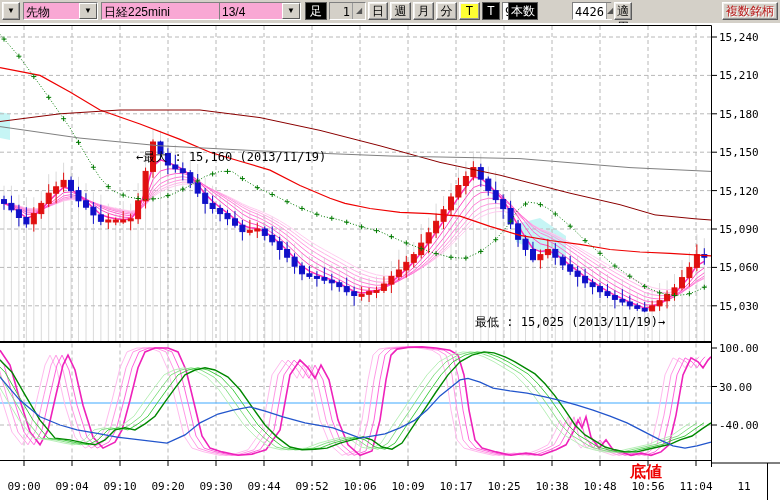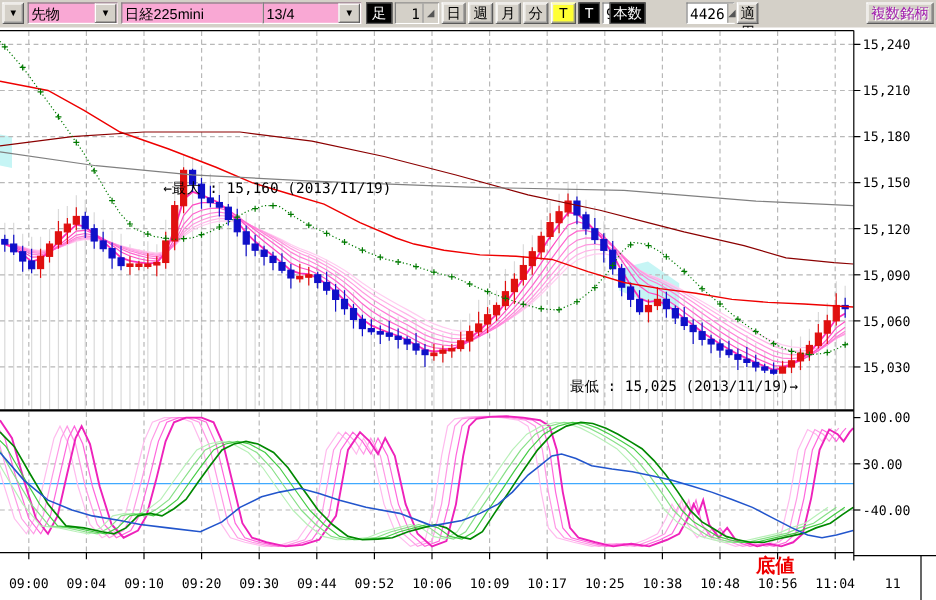--- a/index.html
+++ b/index.html
@@ -12,21 +12,21 @@
   .combo{border:1px solid;border-color:#808080 #ffffff #ffffff #808080;background:#f9a8d4;display:flex;}
   .combo .val{flex:1;padding:1px 2px;white-space:nowrap;overflow:hidden;font-size:12px;}
   .combo .drop{width:16px;background:#d4d0c8;border:1px solid;border-color:#fff #5a5a5a #5a5a5a #fff;
     text-align:center;font-size:8px;line-height:14px;cursor:pointer;}
   .spin{border:1px solid;border-color:#808080 #ffffff #ffffff #808080;background:#fff;display:flex;}
   .spin .val{flex:1;text-align:right;padding:1px 2px;font-size:12px;font-family:"DejaVu Sans Mono",monospace;}
   .spin .ud{width:12px;background:#d4d0c8;border-left:1px solid #9a9a9a;font-size:8px;line-height:15px;
     color:#555;text-align:center;cursor:pointer;}
   .gray{background:#d4d0c8;}
   .yellow{background:#ffff33;}
-  .disabled{color:#a21caf;text-shadow:1px 1px 0 #ffffff;cursor:default;}
+  .disabled{color:#b91c1c;text-shadow:1px 1px 0 #ffffff;cursor:default;}
   #chart-wrap{position:absolute;left:0;top:23px;}
   svg text{font-family:"DejaVu Sans Mono","Liberation Mono",monospace;}
 </style>
 </head>
 <body>
 
 <div id="toolbar">
   <div class="tb raised" style="left:2px;width:18px;font-size:8px;line-height:15px;">▼</div>
 
   <div class="tb combo" style="left:23px;width:75px;">

